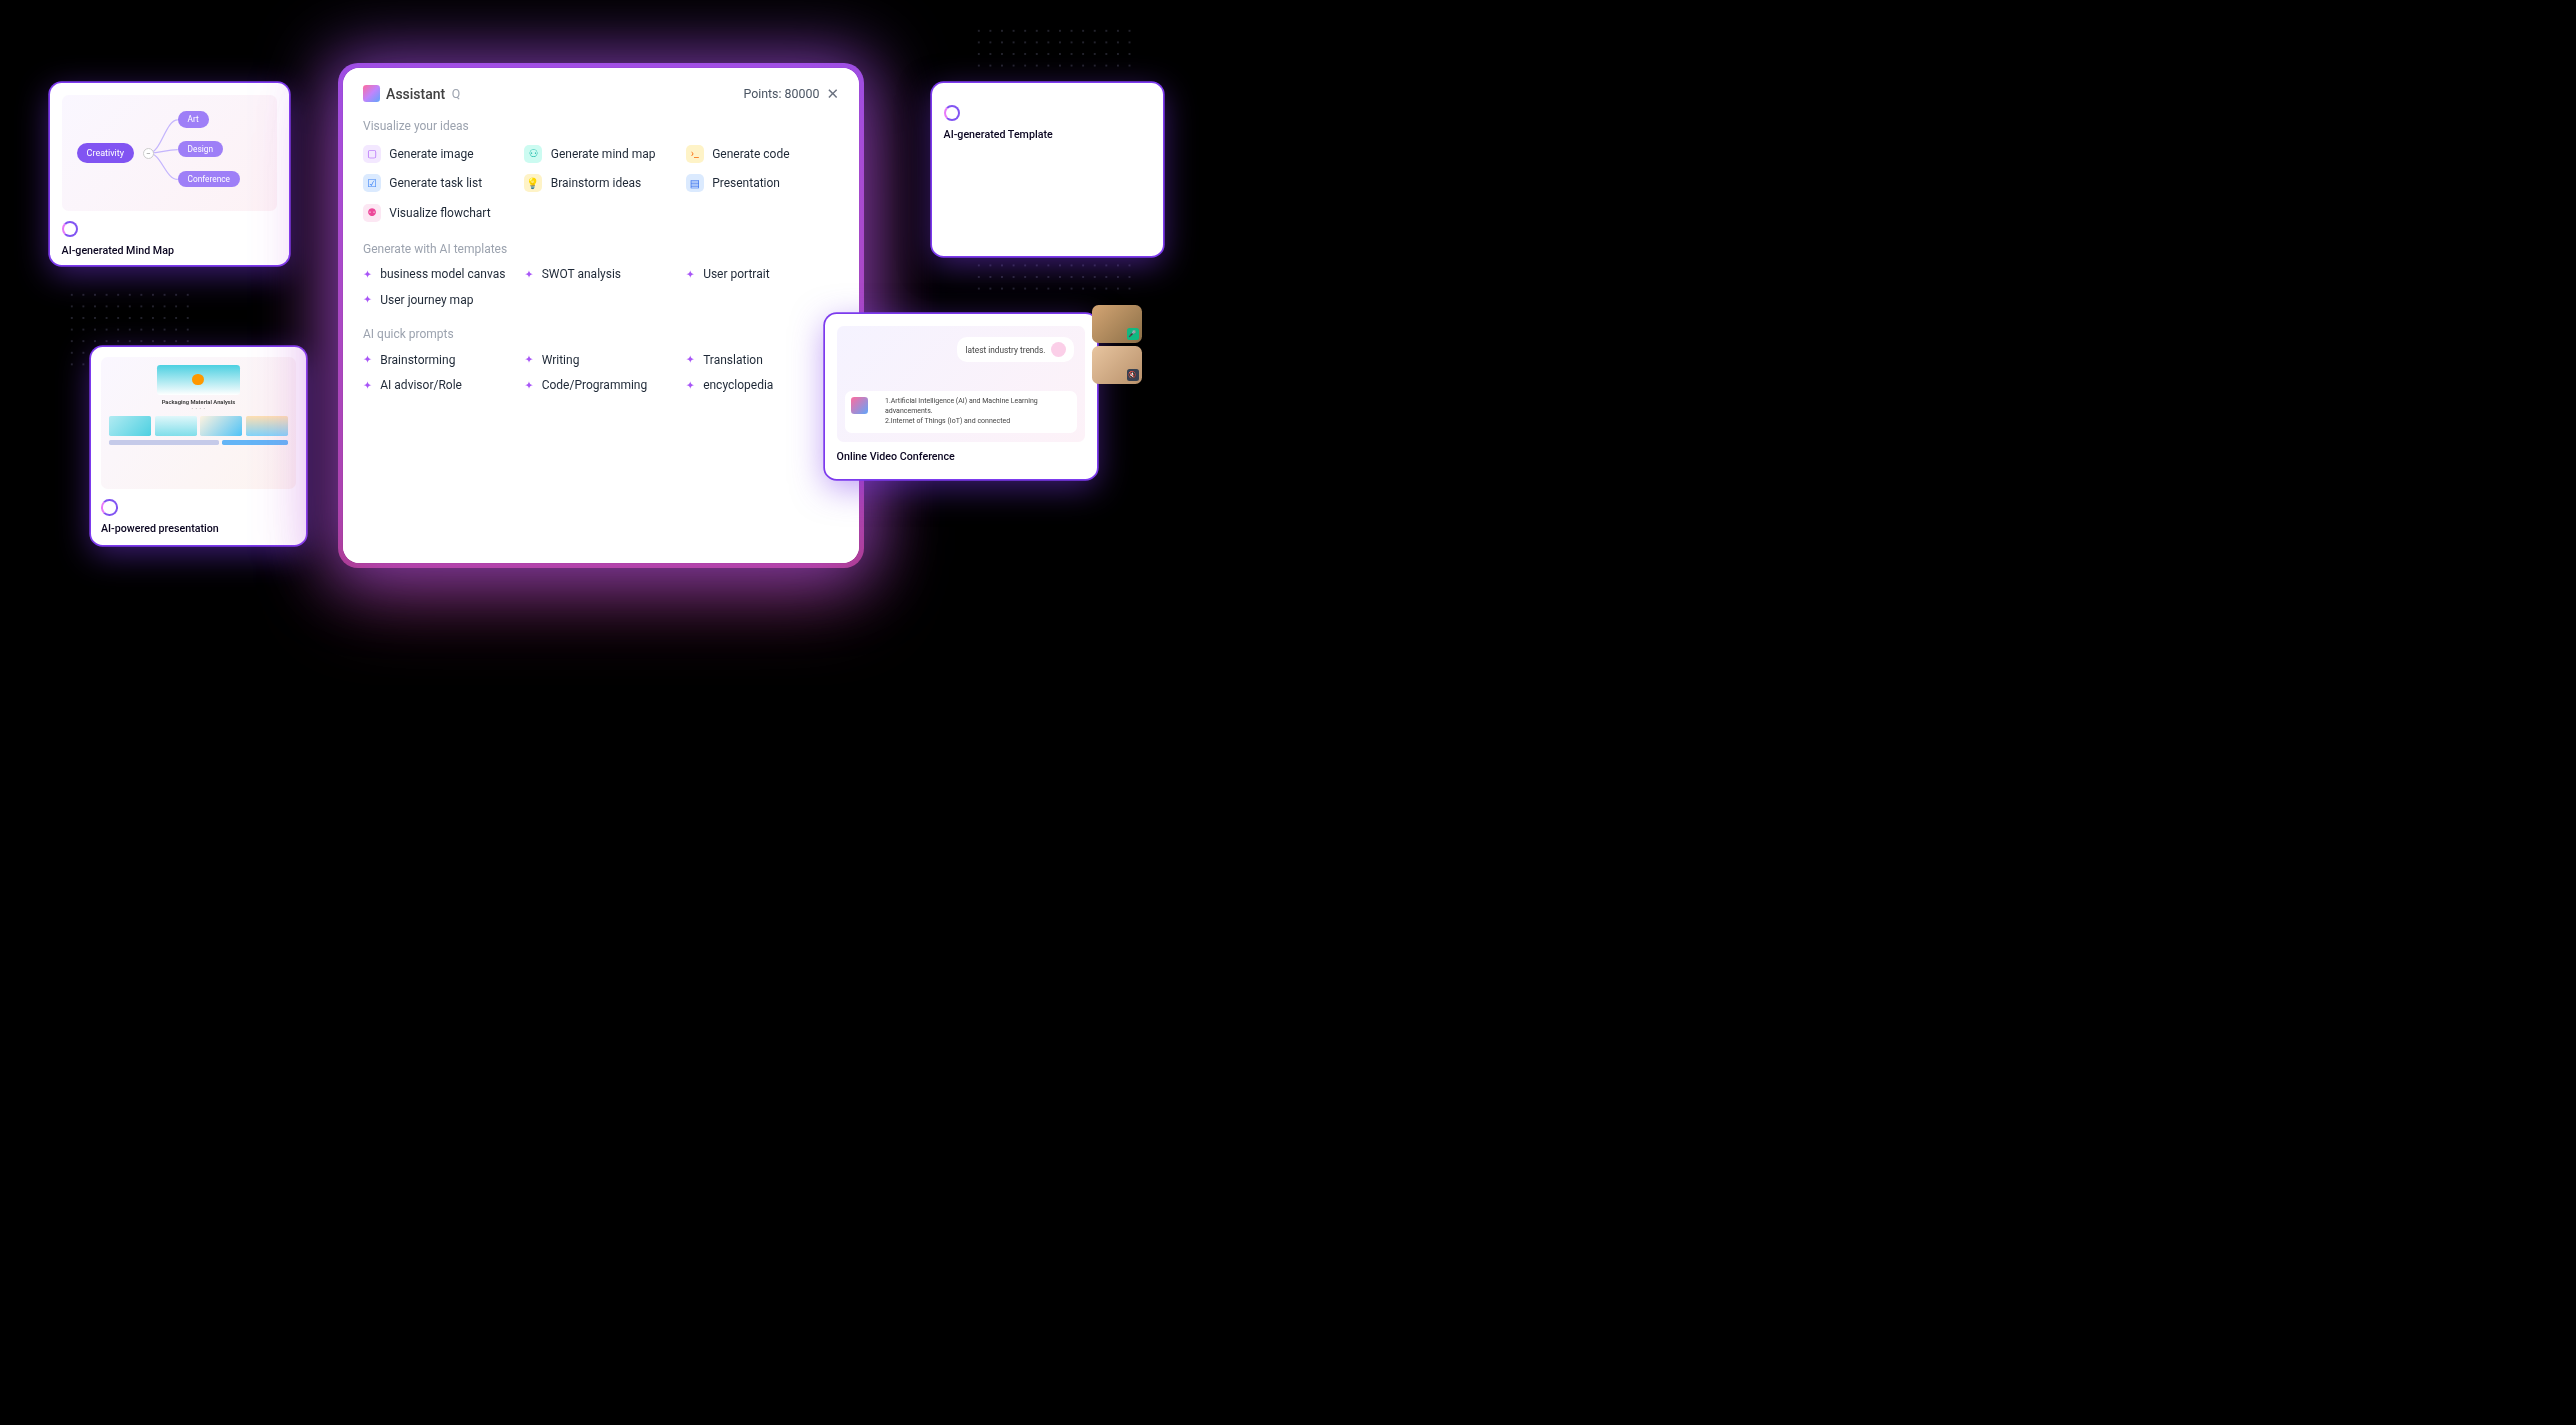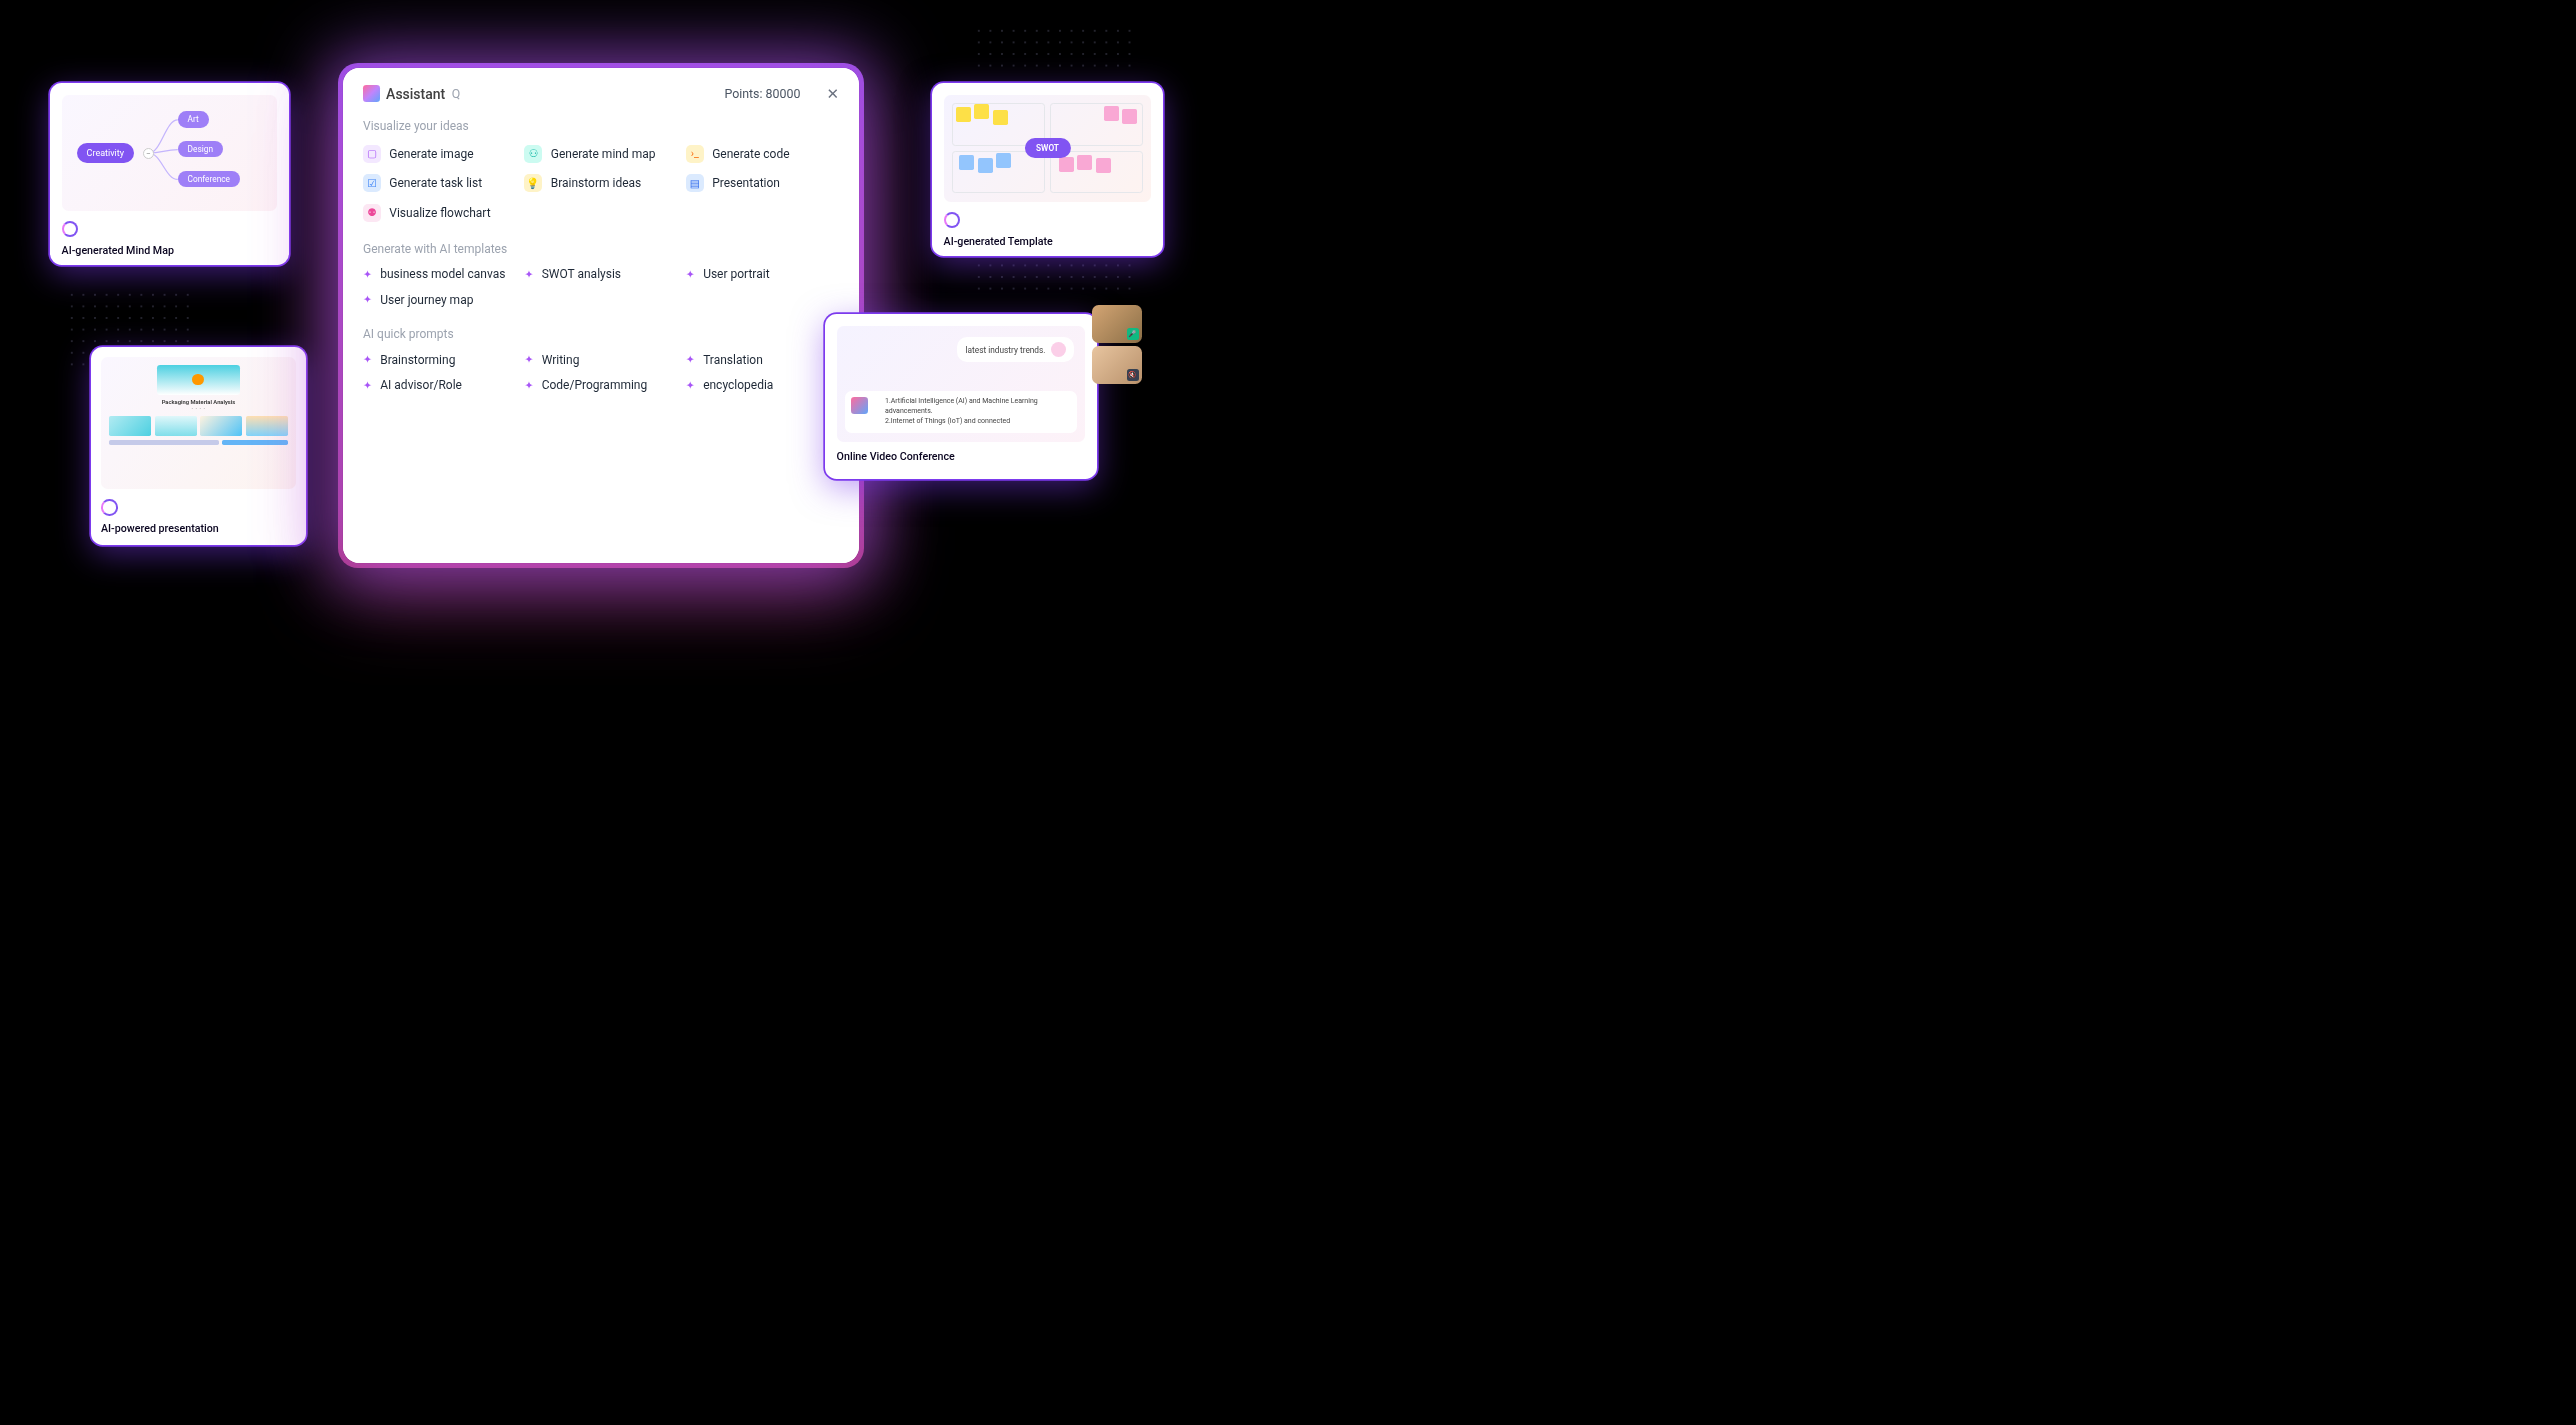--- a/index.html
+++ b/index.html
@@ -46,21 +46,21 @@
 
 
 .main{position:absolute;top:68px;left:343px;width:516px;height:495px;background:#fff;border-radius:16.5px;box-shadow:0 0 0 0.8px rgba(0,0,0,.04),0 0 66px 16.5px rgba(168,85,247,.6),0 33px 83px rgba(236,72,153,.4);padding:0;}
 .main::before{content:"";position:absolute;inset:-5px;border-radius:20px;background:linear-gradient(180deg,rgba(168,85,247,.9),rgba(236,72,153,.7));z-index:-1;}
 .main-inner{background:#fff;border-radius:16.5px;height:100%;padding:16.5px 20px;overflow:hidden;}
 .main-header{display:flex;align-items:center;justify-content:space-between;margin-bottom:16.5px;}
 .main-brand{display:flex;align-items:center;gap:6.6px;}
 .brand-icon{width:16.5px;height:16.5px;background:linear-gradient(135deg,#ff6b9d,#c084fc,#60a5fa);border-radius:3.3px;}
 .brand-title{font-size:14px;color:#404040;font-weight:500;}
 .brand-q{font-size:12.4px;color:#9ca3af;}
-.header-right{display:flex;align-items:center;gap:26px;}
+.header-right{display:flex;align-items:center;gap:7px;}
 .points{font-size:12.4px;color:#4b5563;}
 .close-x{font-size:15px;color:#6b7280;cursor:pointer;}
 
 .search-bar{border:1.7px solid;border-image:linear-gradient(90deg,#fde68a,#fbcfe8,#c7d2fe)1;border-radius:10px;padding:11.6px 13.2px;display:flex;align-items:center;justify-content:space-between;margin-bottom:21.5px;background:linear-gradient(90deg,#fffef5,#fff5fa,#f5f7ff);}
 .search-bar input{border:none;background:transparent;font-size:12.4px;color:#333;flex:1;outline:none;}
 .search-bar input::placeholder{color:#9ca3af;}
 .send-icon{color:#9ca3af;}
 
 .section-label{font-size:12px;color:#9ca3af;margin-bottom:11.6px;}
 .grid3{display:grid;grid-template-columns:repeat(3,1fr);gap:11.6px 8.3px;margin-bottom:20px;}
@@ -236,44 +236,20 @@
         </div>
     <div class="opt">
           <span class="sparkle">✦</span>
           <span>encyclopedia</span>
         </div>
   </div>
  </div>
 </div>
 
 <div class="card card-template">
-  <div class="tmpl-canvas">
-    <div class="tmpl-grid">
-      <div class="tmpl-q">
-          <div class="sticky s-y" style="top:3.3px;left:3.3px"></div>
-          <div class="sticky s-y" style="top:0;left:21.5px"></div>
-          <div class="sticky s-y" style="top:6.6px;left:40px"></div>
-        </div>
-      <div class="tmpl-q">
-          <div class="sticky s-p" style="top:5px;right:5px"></div>
-          <div class="sticky s-p" style="top:1.7px;right:23px"></div>
-        </div>
-      <div class="tmpl-q">
-          <div class="sticky s-b" style="top:3.3px;left:6.6px"></div>
-          <div class="sticky s-b" style="top:6.6px;left:25px"></div>
-          <div class="sticky s-b" style="top:1.7px;left:43px"></div>
-        </div>
-      <div class="tmpl-q">
-          <div class="sticky s-p" style="top:5px;left:8.3px"></div>
-          <div class="sticky s-p" style="top:3.3px;left:26.4px"></div>
-          <div class="sticky s-p" style="top:6.6px;left:45px"></div>
-        </div>
-    </div>
-    <div class="swot-badge">SWOT</div>
-  </div>
   <div class="spinner-icon"></div>
   <div class="card-caption">AI-generated Template</div>
 </div>
 
 <div class="card card-video">
   <div class="vc-canvas">
     <div class="vc-bubble">
       <span>latest industry trends.</span>
       <div class="vc-avatar"></div>
     </div>

